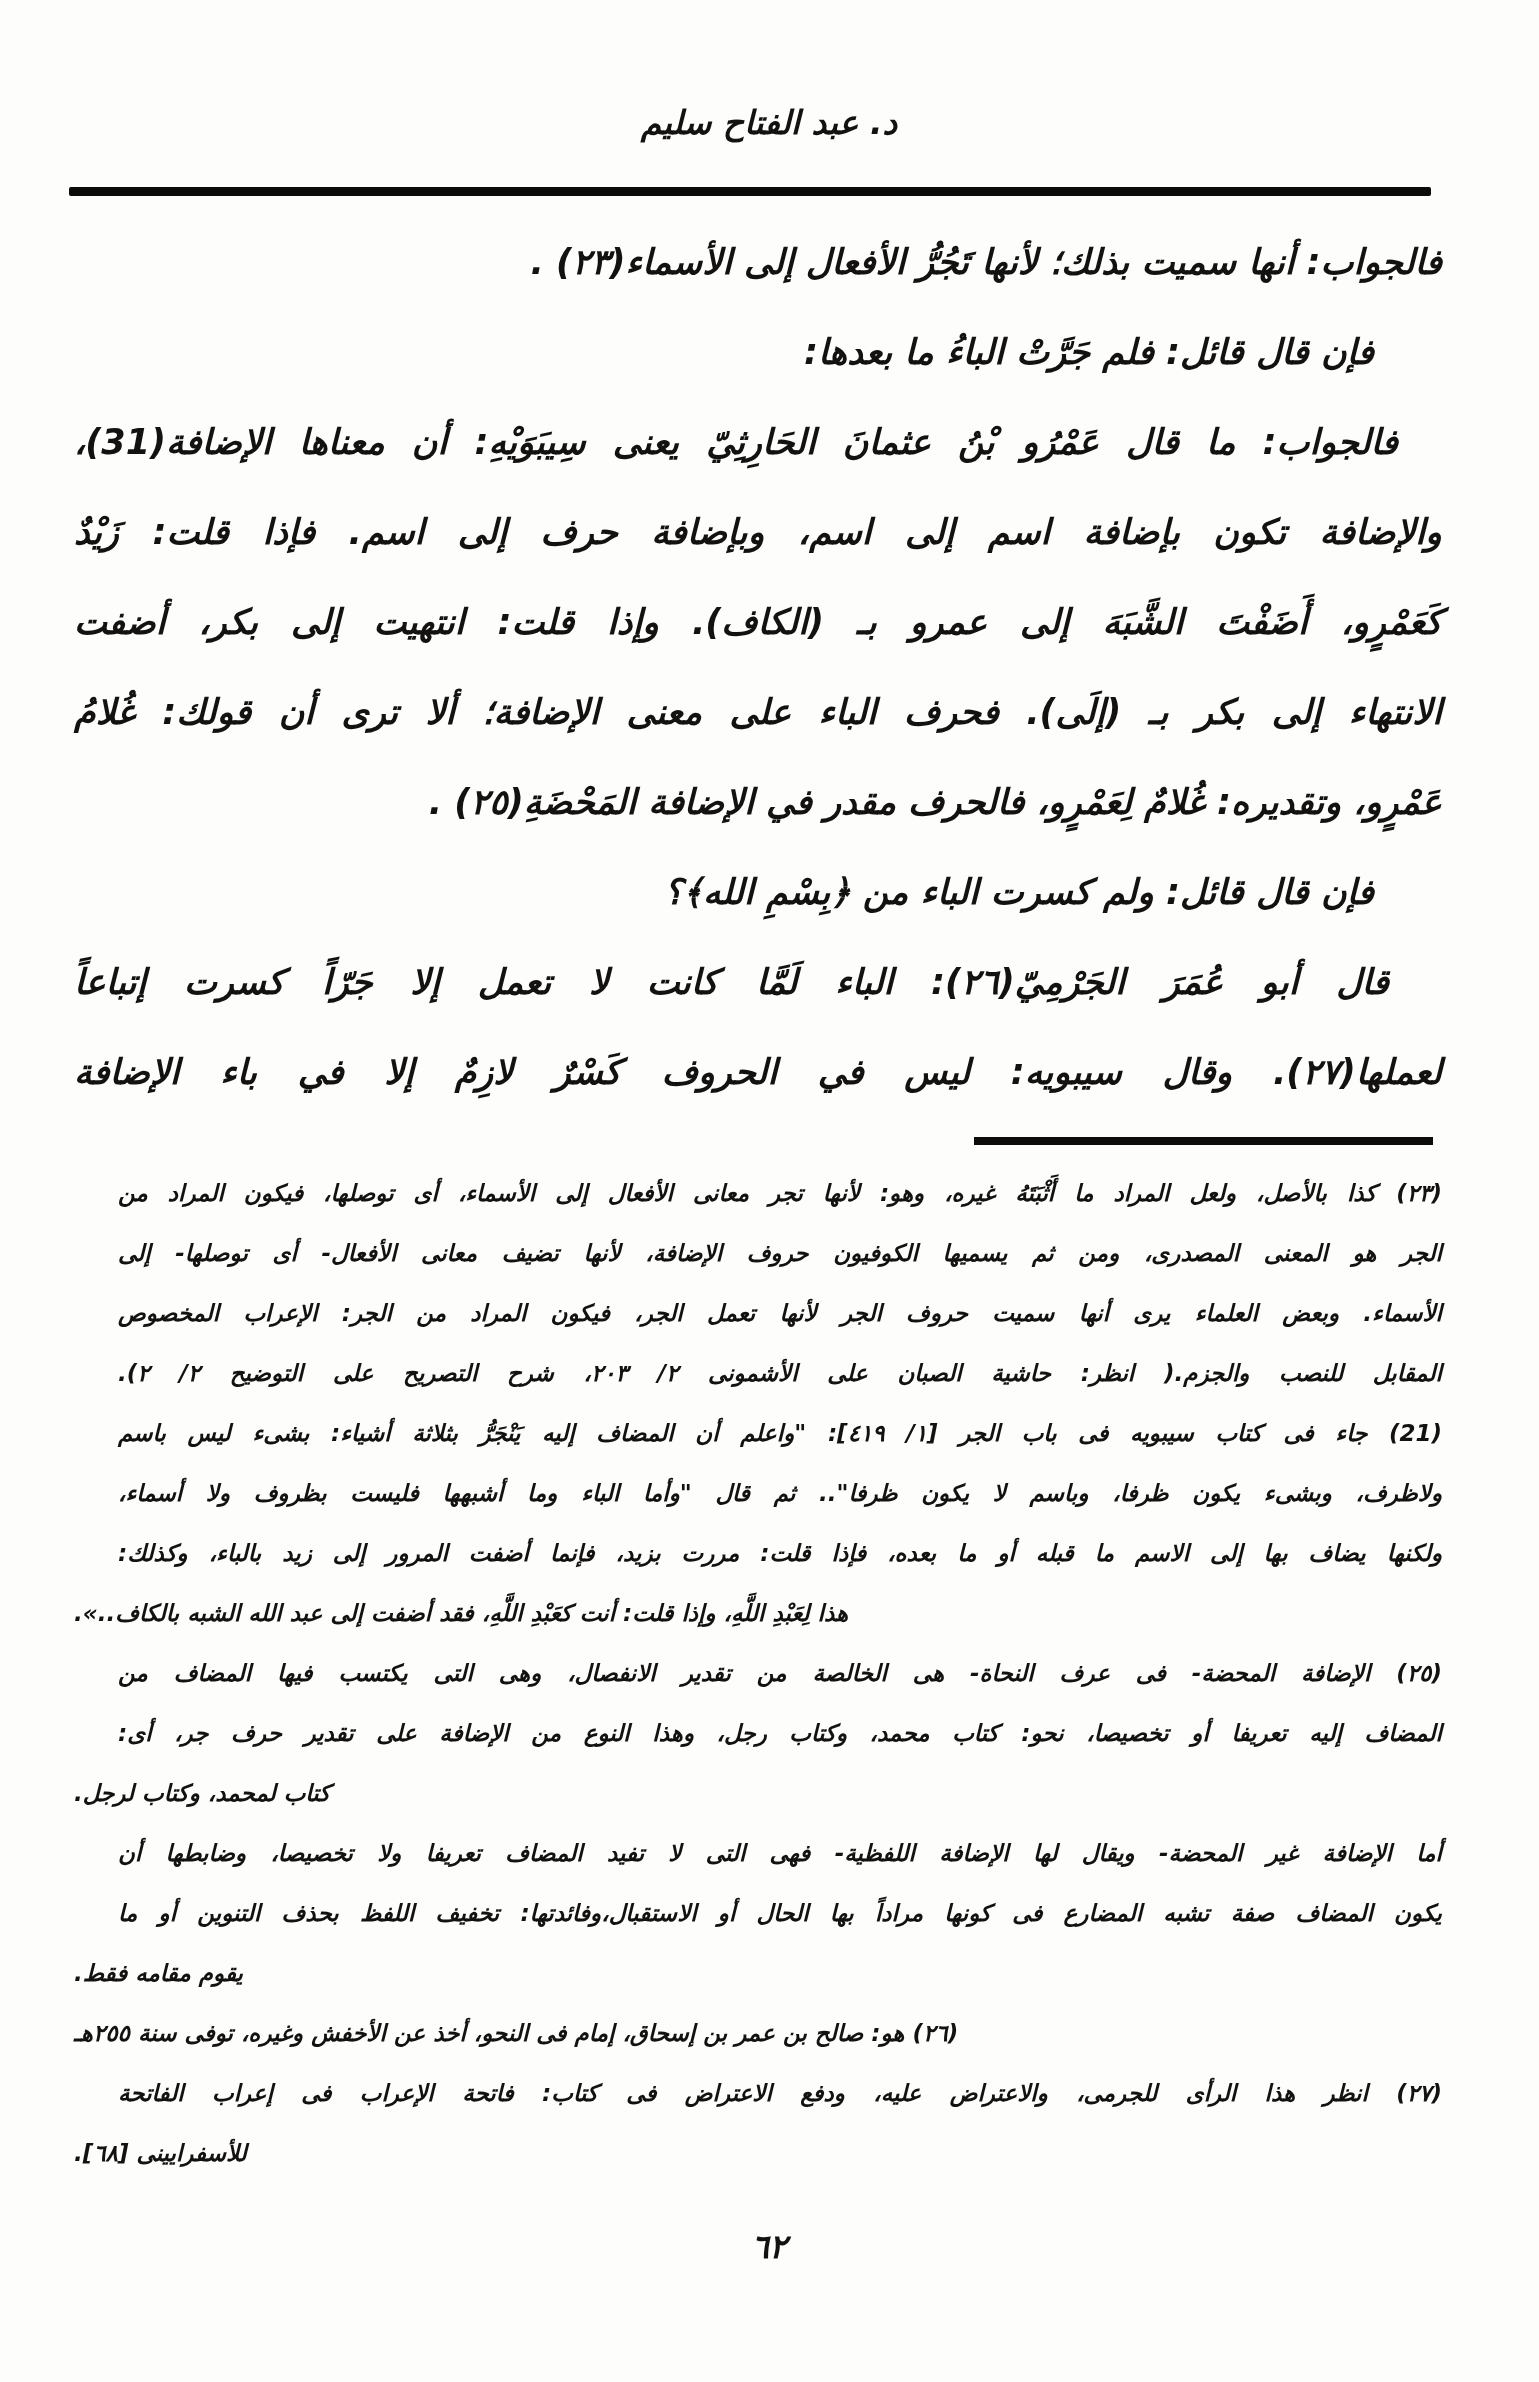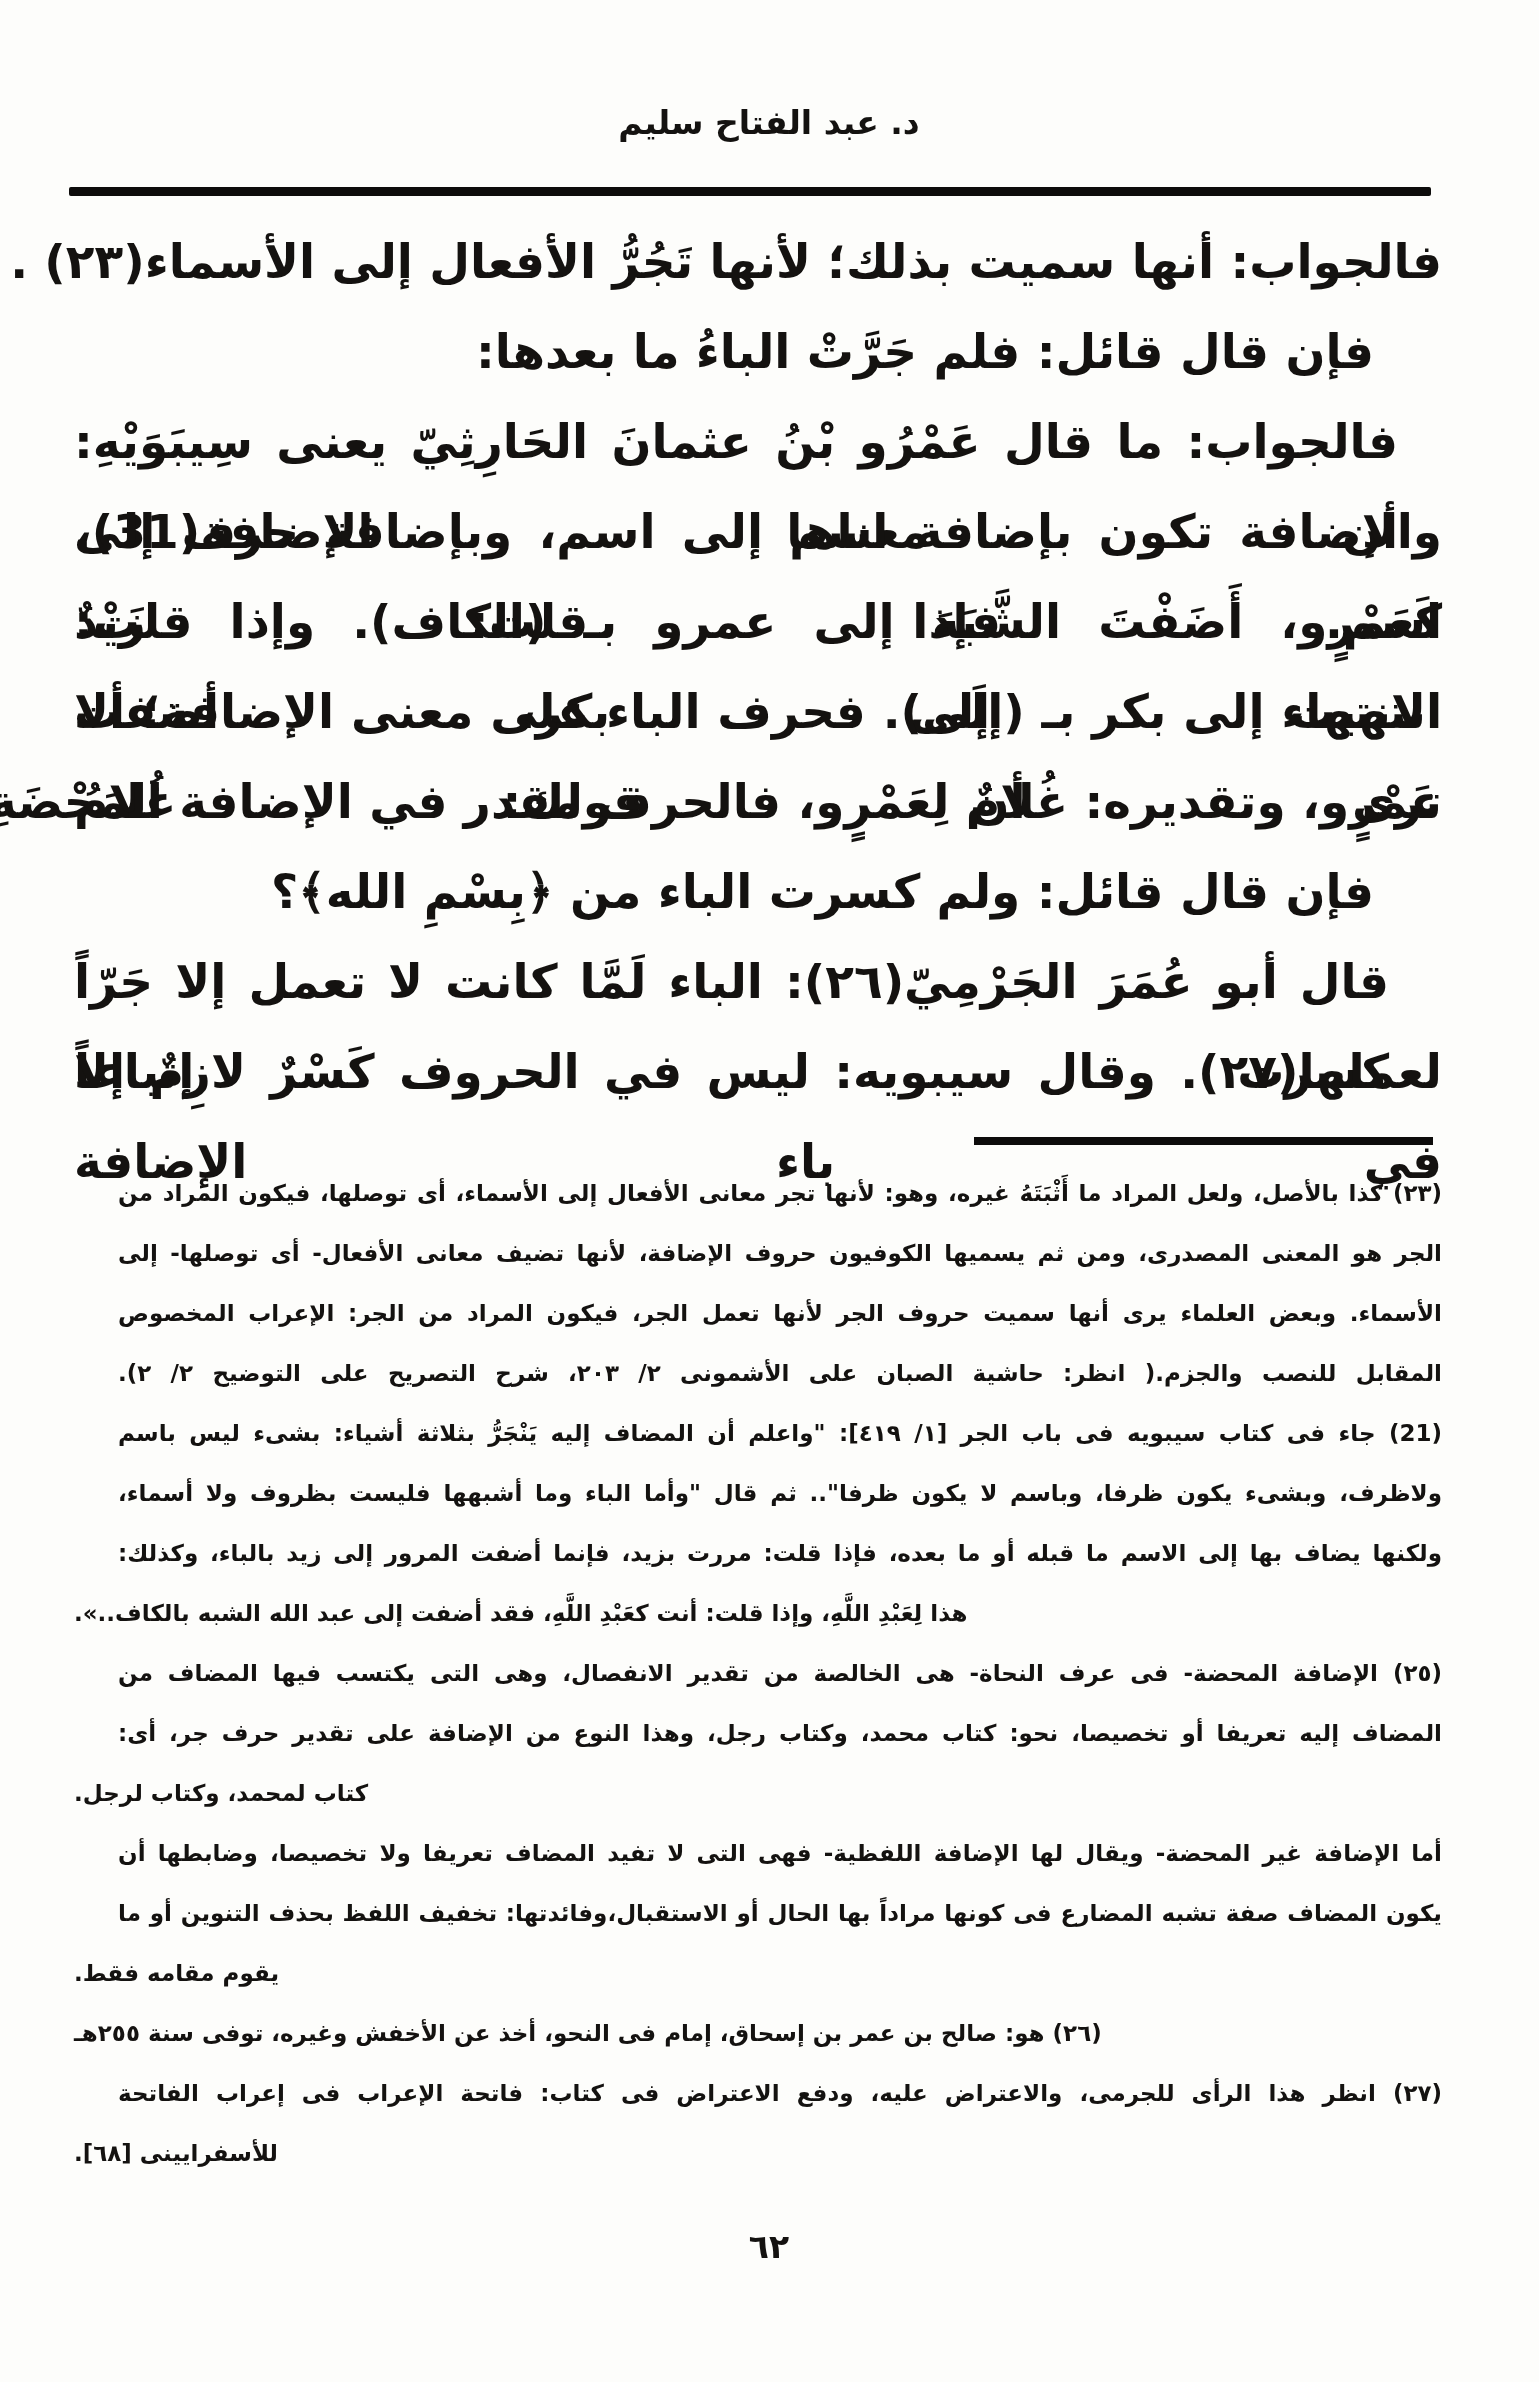--- a/index.html
+++ b/index.html
@@ -10,20 +10,21 @@
   .page {
     position: relative;
     width: 1540px;
     height: 2382px;
     margin: 0 auto;
     background: #fdfdfb;
     color: #141210;
     font-family: "DejaVu Sans", sans-serif;
     direction: rtl;
     overflow: hidden;
+    font-style: italic;
   }
   
   .author-header {
     position: absolute;
     top: 103px;
     left: 0;
     right: 0;
     text-align: center;
     font-size: 33px;
     font-weight: bold;
@@ -41,21 +42,21 @@
   
   .main-text {
     position: absolute;
     top: 217px;
     right: 97px;
     left: 75px;
   }
   .mline {
     height: 90px;
     line-height: 90px;
-    font-size: 47px;
+    font-size: 35px;
     font-weight: bold;
     white-space: nowrap;
   }
   .mline.just {
     white-space: normal;
     text-align: justify;
     text-align-last: justify;
   }
   .mline.right { text-align: right; }
   .ind45 { padding-right: 44px; }

